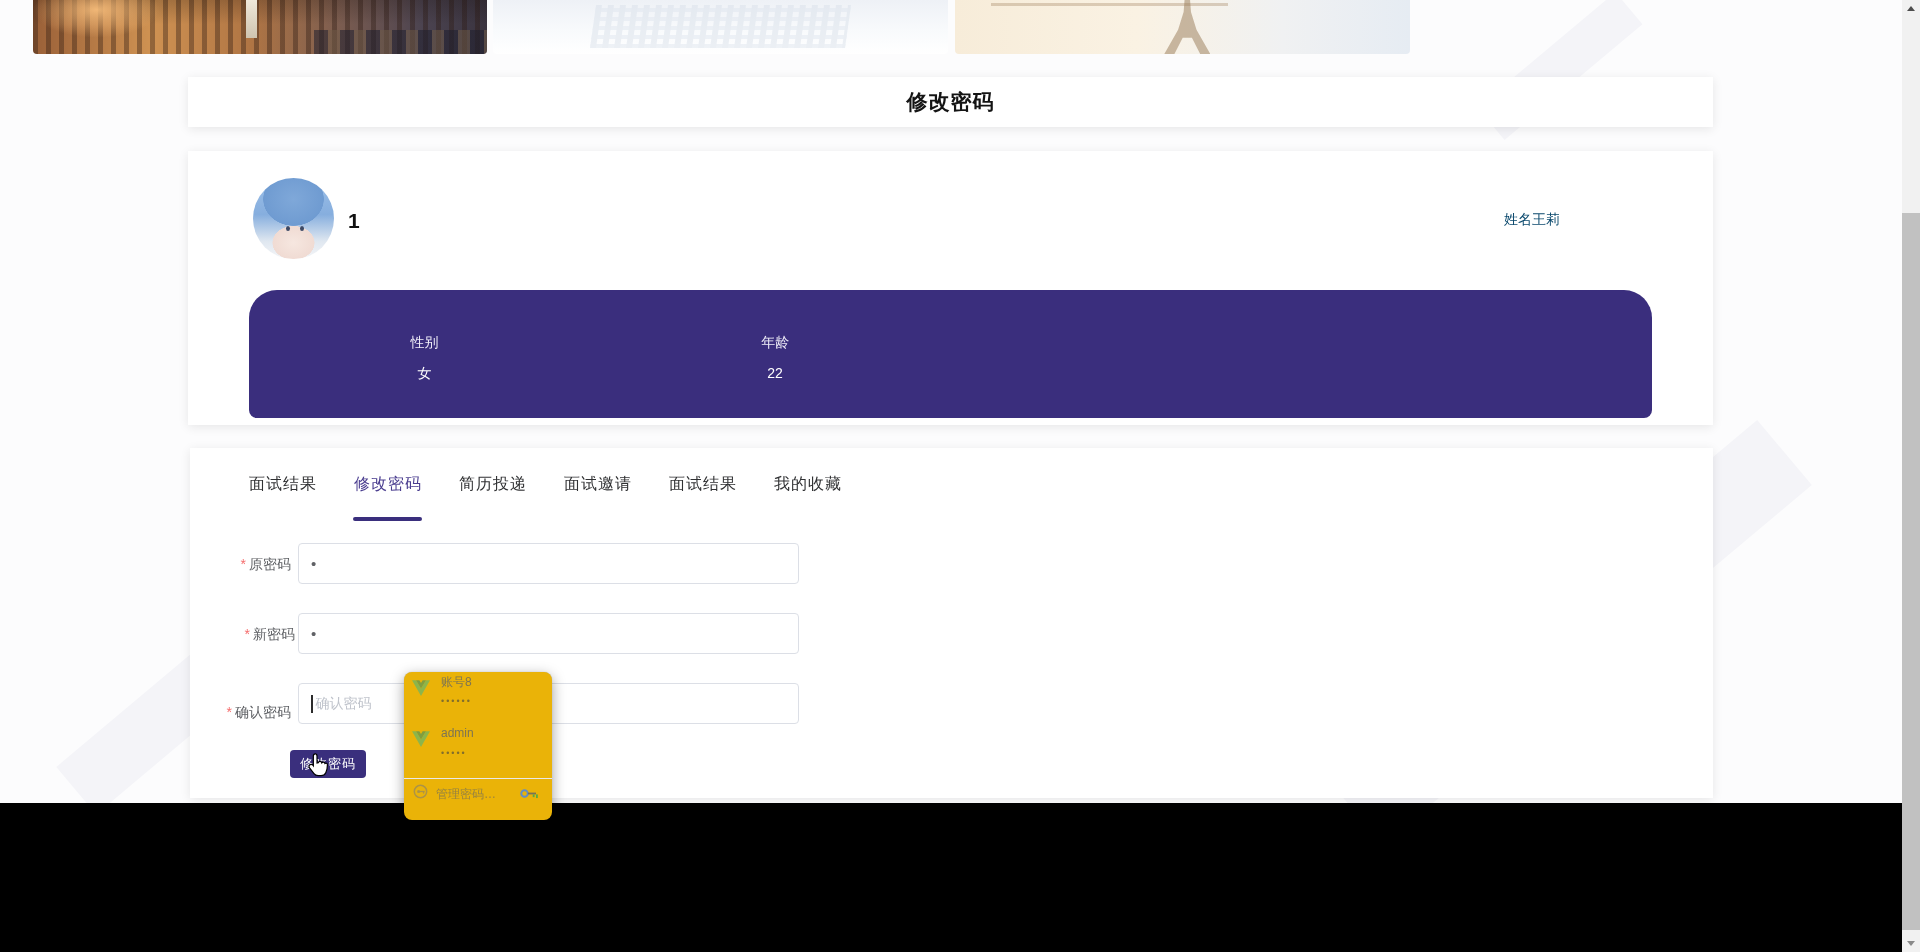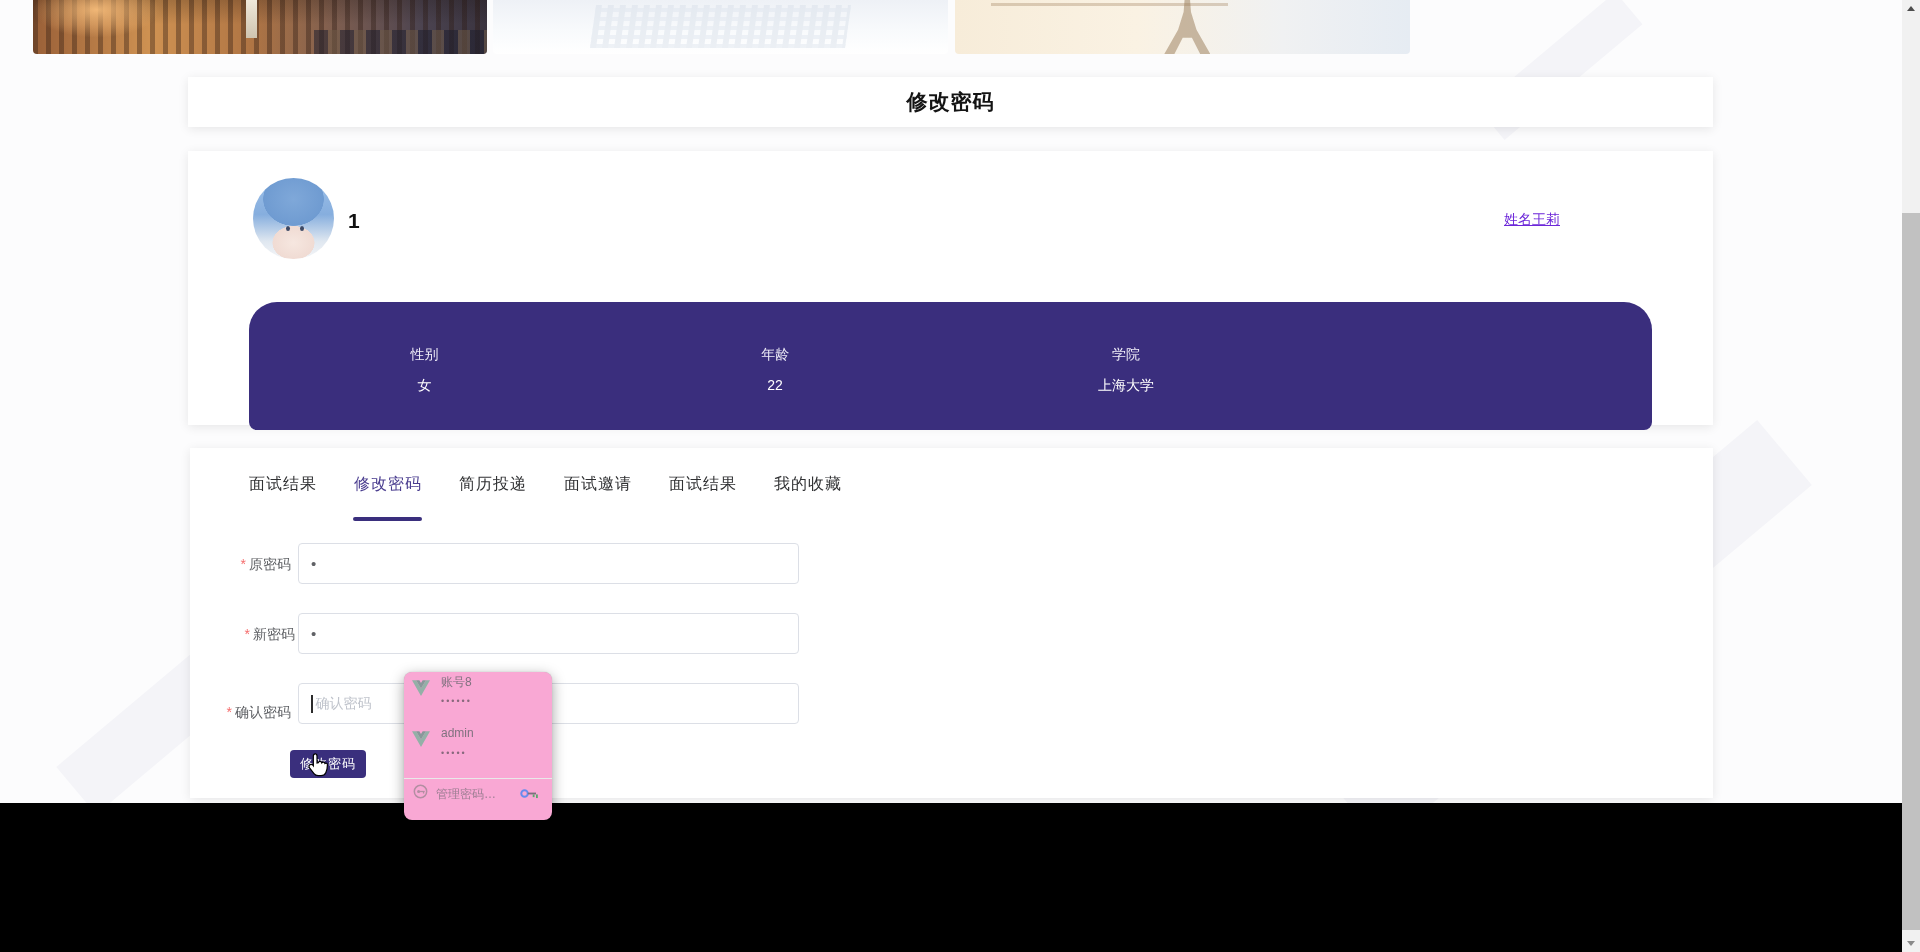--- a/index.html
+++ b/index.html
@@ -44,24 +44,24 @@
 
   .card-profile { left:188px; top:151px; width:1525px; height:274px; }
   .avatar { position:absolute; left:65px; top:27px; width:81px; height:81px; border-radius:50%; overflow:hidden;
     background:
       radial-gradient(40px 32px at 50% 80%, #f6e7e0 0%, #f0dbd3 52%, rgba(0,0,0,0) 53%),
       radial-gradient(50px 44px at 50% 26%, #7fa8d9 0%, #6f9bd1 60%, rgba(0,0,0,0) 61%),
       linear-gradient(180deg,#9cc0e8 0%,#86aede 45%,#dfe7f0 78%,#f4f5f7 100%); }
   .avatar .eyes { position:absolute; left:33px; top:48px; width:4px; height:5px; background:#3d4a66; border-radius:50%;
     box-shadow:14px 0 0 #3d4a66; }
   .username { position:absolute; left:160px; top:58px; font-size:21px; font-weight:bold; color:#111; }
-  .fullname { position:absolute; left:1316px; top:60px; font-size:14px; color:#6d28d9;text-decoration:underline; }
+  .fullname { position:absolute; left:1316px; top:60px; font-size:14px; color:#0c4a6e; }
 
   .banner { position:absolute; left:61px; top:139px; width:1403px; height:128px; background:#3a2e7d;
-    border-radius:28px 28px 8px 8px; display:flex;margin-top:12px; }
+    border-radius:28px 28px 8px 8px; display:flex; }
   .banner .col { width:25%; text-align:center; padding-top:44px; }
   .banner .lbl { font-size:14px; color:#efedf8; margin-bottom:13px; }
   .banner .val { font-size:14px; color:#ffffff; }
 
   .card-tabs { left:190px; top:448px; width:1523px; height:350px; }
   .tabs { position:absolute; left:59px; top:26px; display:flex; gap:37px; }
   .tab { font-size:16px; color:#303133; letter-spacing:1px; cursor:pointer; }
   .tab.active { color:#4a3d8f; }
   .tab-underline { position:absolute; left:163px; top:69px; width:69px; height:4px; background:#3a2f7d; border-radius:2px; }
 
@@ -74,21 +74,21 @@
   .finput .ph { font-size:14px; color:#c0c4cc; }
 
   .submit-btn { position:absolute; left:100px; top:302px; width:76px; height:28px; background:#3a2f7d; color:#fff;
     font-size:13px; border:none; border-radius:4px; display:flex; align-items:center; justify-content:center;
     letter-spacing:1px; cursor:pointer; }
 
   
   .footer-black { position:absolute; left:0; top:803px; width:1920px; height:149px; background:#000; z-index:4; }
 
   
-  .autofill { position:absolute; left:404px; top:672px; width:148px; height:148px; background:#f9a8d4; border-radius:8px;
+  .autofill { position:absolute; left:404px; top:672px; width:148px; height:148px; background:#eab308; border-radius:8px;
     box-shadow:0 4px 14px rgba(0,0,0,.38), 0 0 1px rgba(0,0,0,.25); z-index:6; }
   .af-icon { position:absolute; width:18px; height:16px; opacity:.55; }
   .af-title { position:absolute; left:37px; font-size:12px; color:rgba(95,99,104,.78); }
   .af-dots { position:absolute; left:37px; font-size:9px; letter-spacing:2px; color:rgba(60,64,67,.6); }
   .af-divider { position:absolute; left:0; top:106px; width:100%; height:1px; background:#e9e9e9; }
   .af-manage-label { position:absolute; left:32px; top:114px; font-size:12px; color:rgba(95,99,104,.6); }
 
   
   .cursor { position:absolute; left:306px; top:752px; width:24px; height:26px; z-index:8; }
 
@@ -134,24 +134,20 @@
 
     <div class="banner">
       <div class="col">
         <div class="lbl">性别</div>
         <div class="val">女</div>
       </div>
       <div class="col">
         <div class="lbl">年龄</div>
         <div class="val">22</div>
       </div>
-      <div class="col">
-        <div class="lbl">学院</div>
-        <div class="val">上海大学</div>
-      </div>
     </div>
   </div>
 
   <div class="card card-tabs">
     <div class="tabs">
       <div class="tab">面试结果</div>
       <div class="tab active">修改密码</div>
       <div class="tab">简历投递</div>
       <div class="tab">面试邀请</div>
       <div class="tab">面试结果</div>

